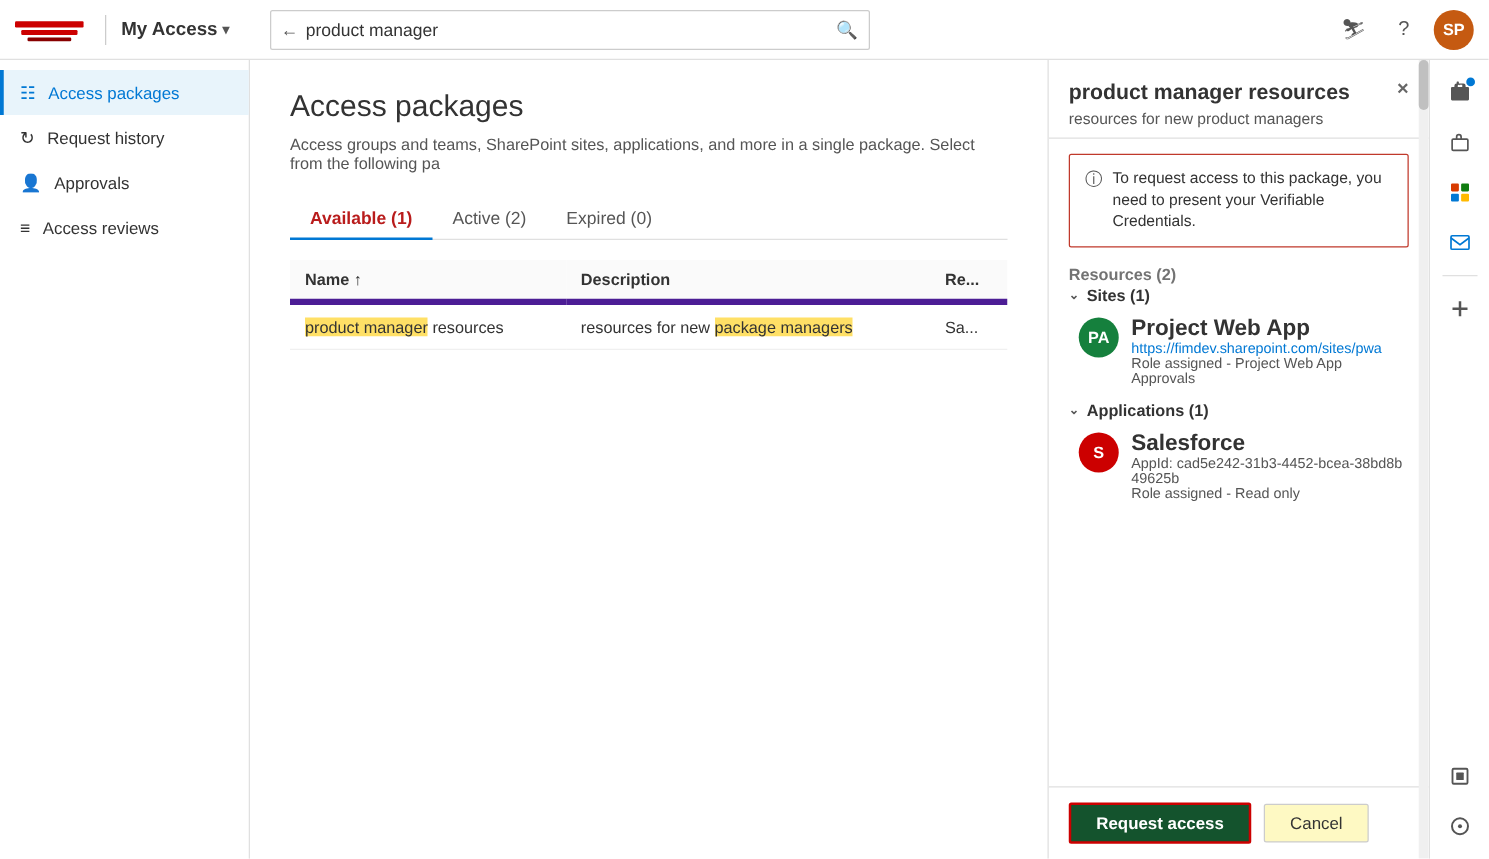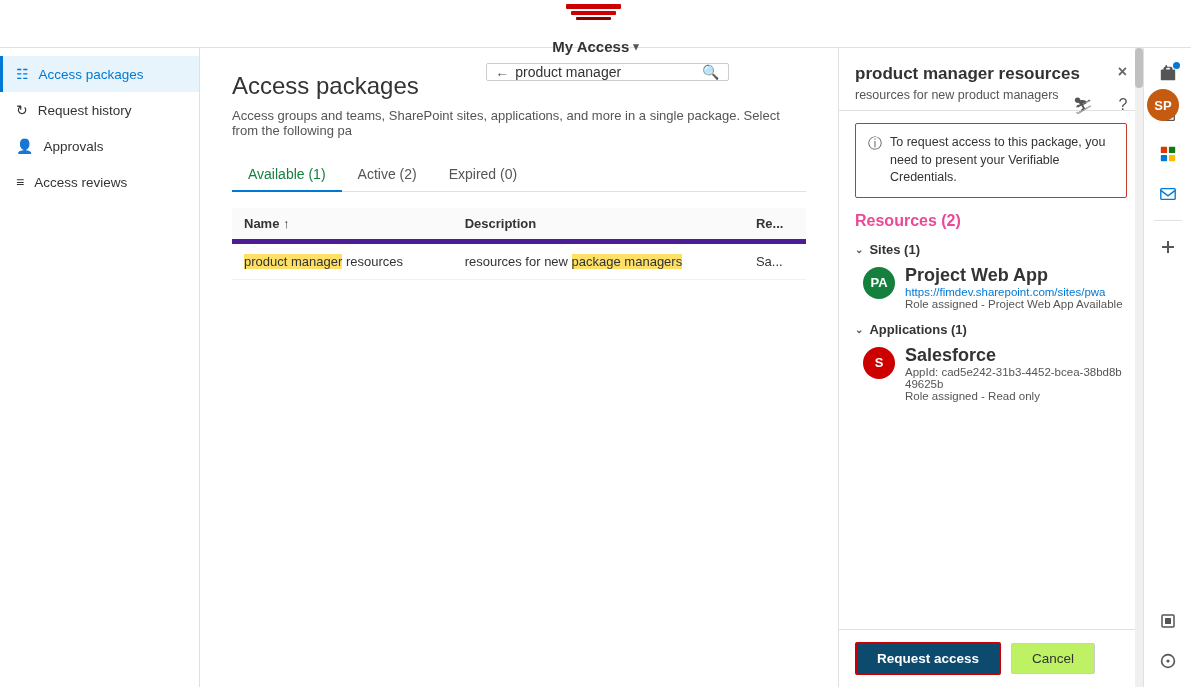--- a/index.html
+++ b/index.html
@@ -9,21 +9,20 @@
     .topbar {
       height: 48px;
       background: #fff;
       border-bottom: 1px solid #e0e0e0;
       display: flex;
       align-items: center;
       padding: 0 12px;
       gap: 8px;
       flex-shrink: 0;
       z-index: 10;
-      flex-direction: column;
     }
     .topbar-logo {
       width: 60px;
       height: 28px;
       display: flex;
       align-items: center;
     }
     .topbar-divider {
       width: 1px;
       height: 24px;
@@ -153,23 +152,23 @@
     }
     .tab {
       padding: 8px 16px;
       font-size: 14px;
       cursor: pointer;
       color: #555;
       border-bottom: 2px solid transparent;
       margin-bottom: -1px;
     }
     .tab.active {
-      color: #15803d;
+      color: #b91c1c;
       border-bottom: 2px solid #0078d4;
-      font-weight: 400;
+      font-weight: 700;
     }
 
     
     .table-wrap { overflow-x: auto; }
     table { width: 100%; border-collapse: collapse; }
     thead th {
       text-align: left;
       padding: 8px 12px;
       font-size: 13px;
       font-weight: 600;
@@ -231,24 +230,24 @@
       align-items: flex-start;
       gap: 8px;
       margin-bottom: 14px;
       background: #fff;
     }
     .warning-icon { color: #555; font-size: 14px; margin-top: 1px; flex-shrink: 0; }
     .warning-text { font-size: 12.5px; color: #333; line-height: 1.4; }
 
     
     .resources-header {
-      font-size: 16px;
-      font-weight: 600;
-      color: #ec4899;
-      margin-bottom: 12px;
+      font-size: 13px;
+      font-weight: 600;
+      color: #737373;
+      margin-bottom: 2px;
     }
     .section-toggle {
       display: flex;
       align-items: center;
       gap: 6px;
       font-size: 13px;
       font-weight: 600;
       color: #333;
       cursor: pointer;
       margin-bottom: 8px;
@@ -285,31 +284,31 @@
 
     
     .side-panel-footer {
       padding: 12px 16px;
       border-top: 1px solid #e0e0e0;
       display: flex;
       gap: 10px;
       align-items: center;
     }
     .btn-primary {
-      background: #0c4a6e;
+      background: #14532d;
       color: #fff;
       border: 2px solid #c00;
       padding: 7px 20px;
       font-size: 13.5px;
       font-weight: 600;
       cursor: pointer;
       border-radius: 2px;
     }
     .btn-secondary {
-      background: #bef264;
+      background: #fef9c3;
       color: #333;
       border: 1px solid #ccc;
       padding: 7px 20px;
       font-size: 13.5px;
       cursor: pointer;
       border-radius: 2px;
     }
 
     
     .right-toolbar {
@@ -479,21 +478,21 @@
 
       <div class="section-toggle">
         <span class="toggle-icon">⌄</span>
         <span>Sites (1)</span>
       </div>
       <div class="resource-item">
         <div class="resource-avatar orange">PA</div>
         <div class="resource-info">
           <div class="resource-name">Project Web App</div>
           <div class="resource-url">https://fimdev.sharepoint.com/sites/pwa</div>
-          <div class="resource-role">Role assigned - Project Web App Available</div>
+          <div class="resource-role">Role assigned - Project Web App Approvals</div>
         </div>
       </div>
 
       <div class="section-toggle">
         <span class="toggle-icon">⌄</span>
         <span>Applications (1)</span>
       </div>
       <div class="resource-item">
         <div class="resource-avatar red">S</div>
         <div class="resource-info">

